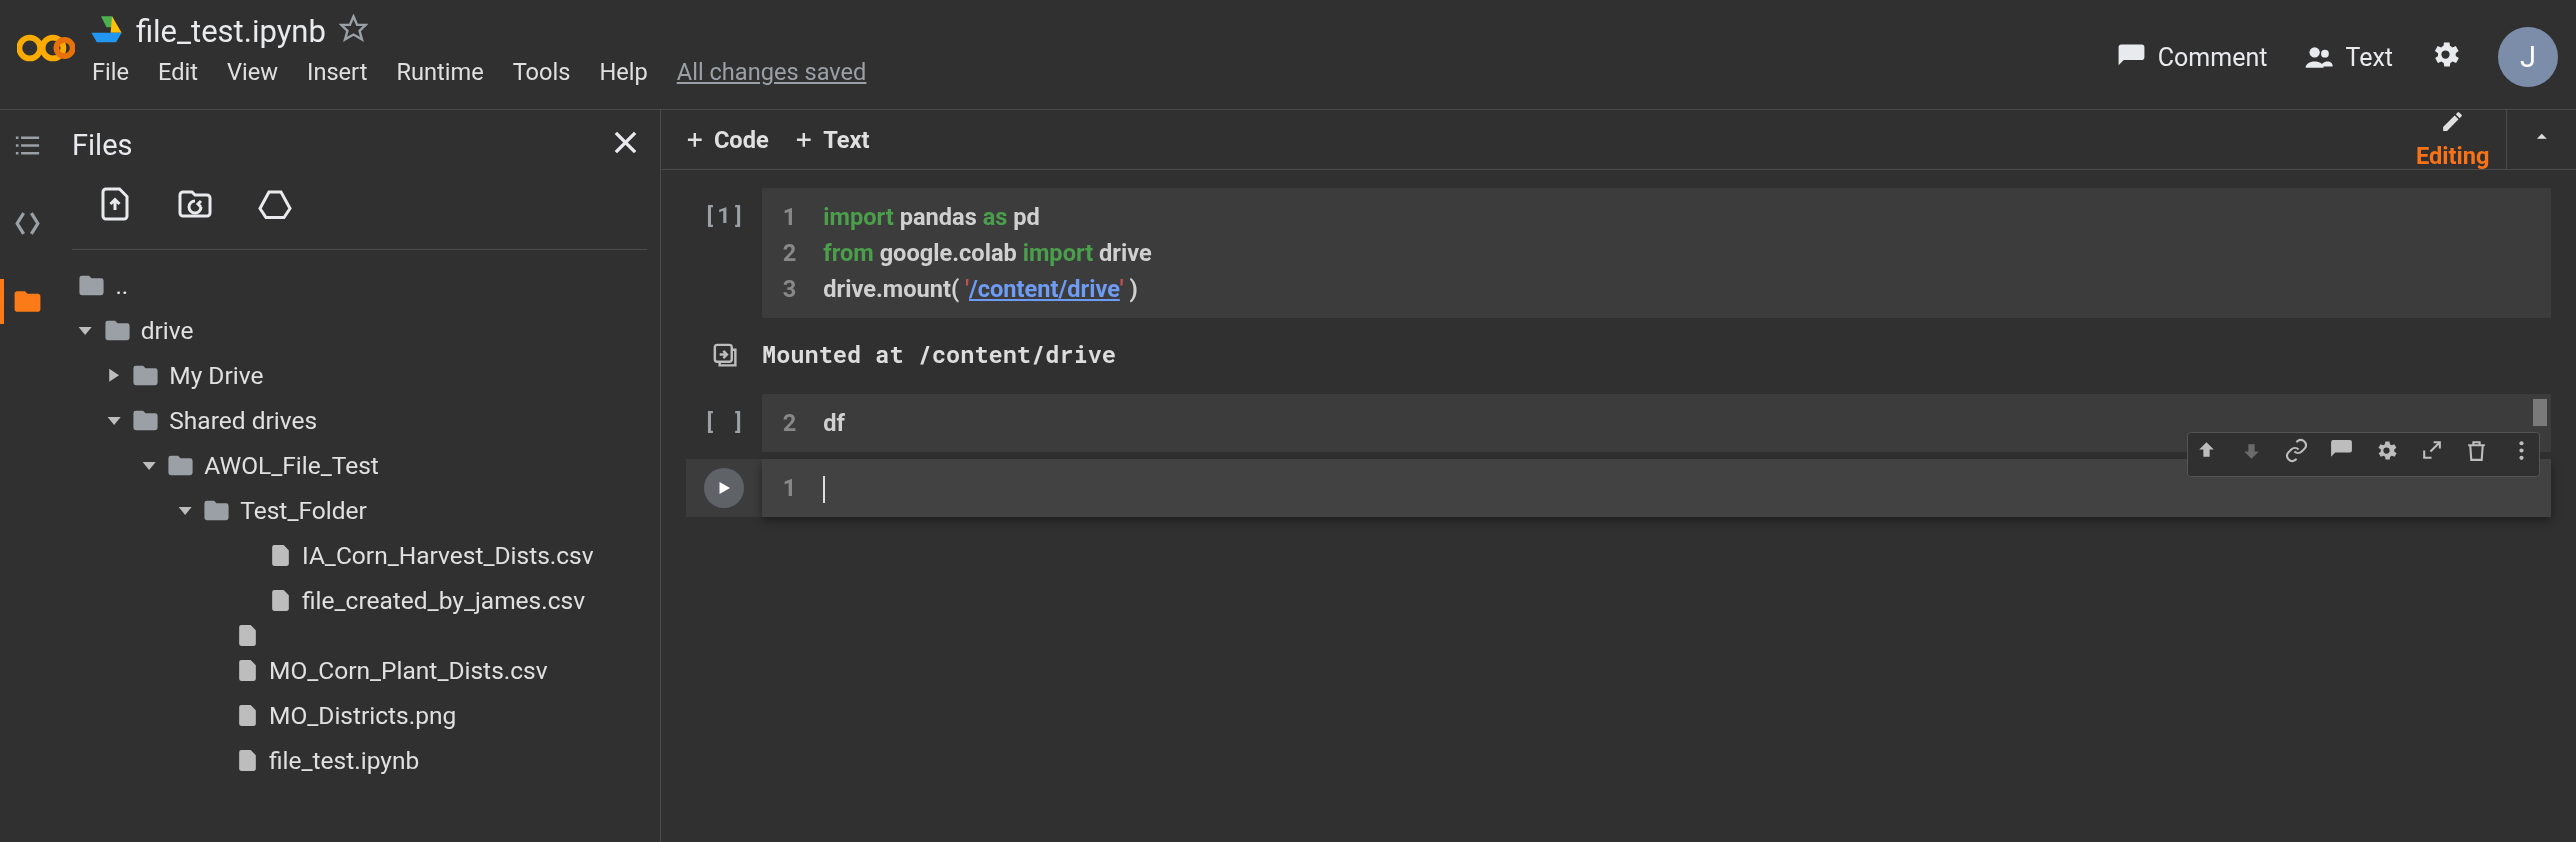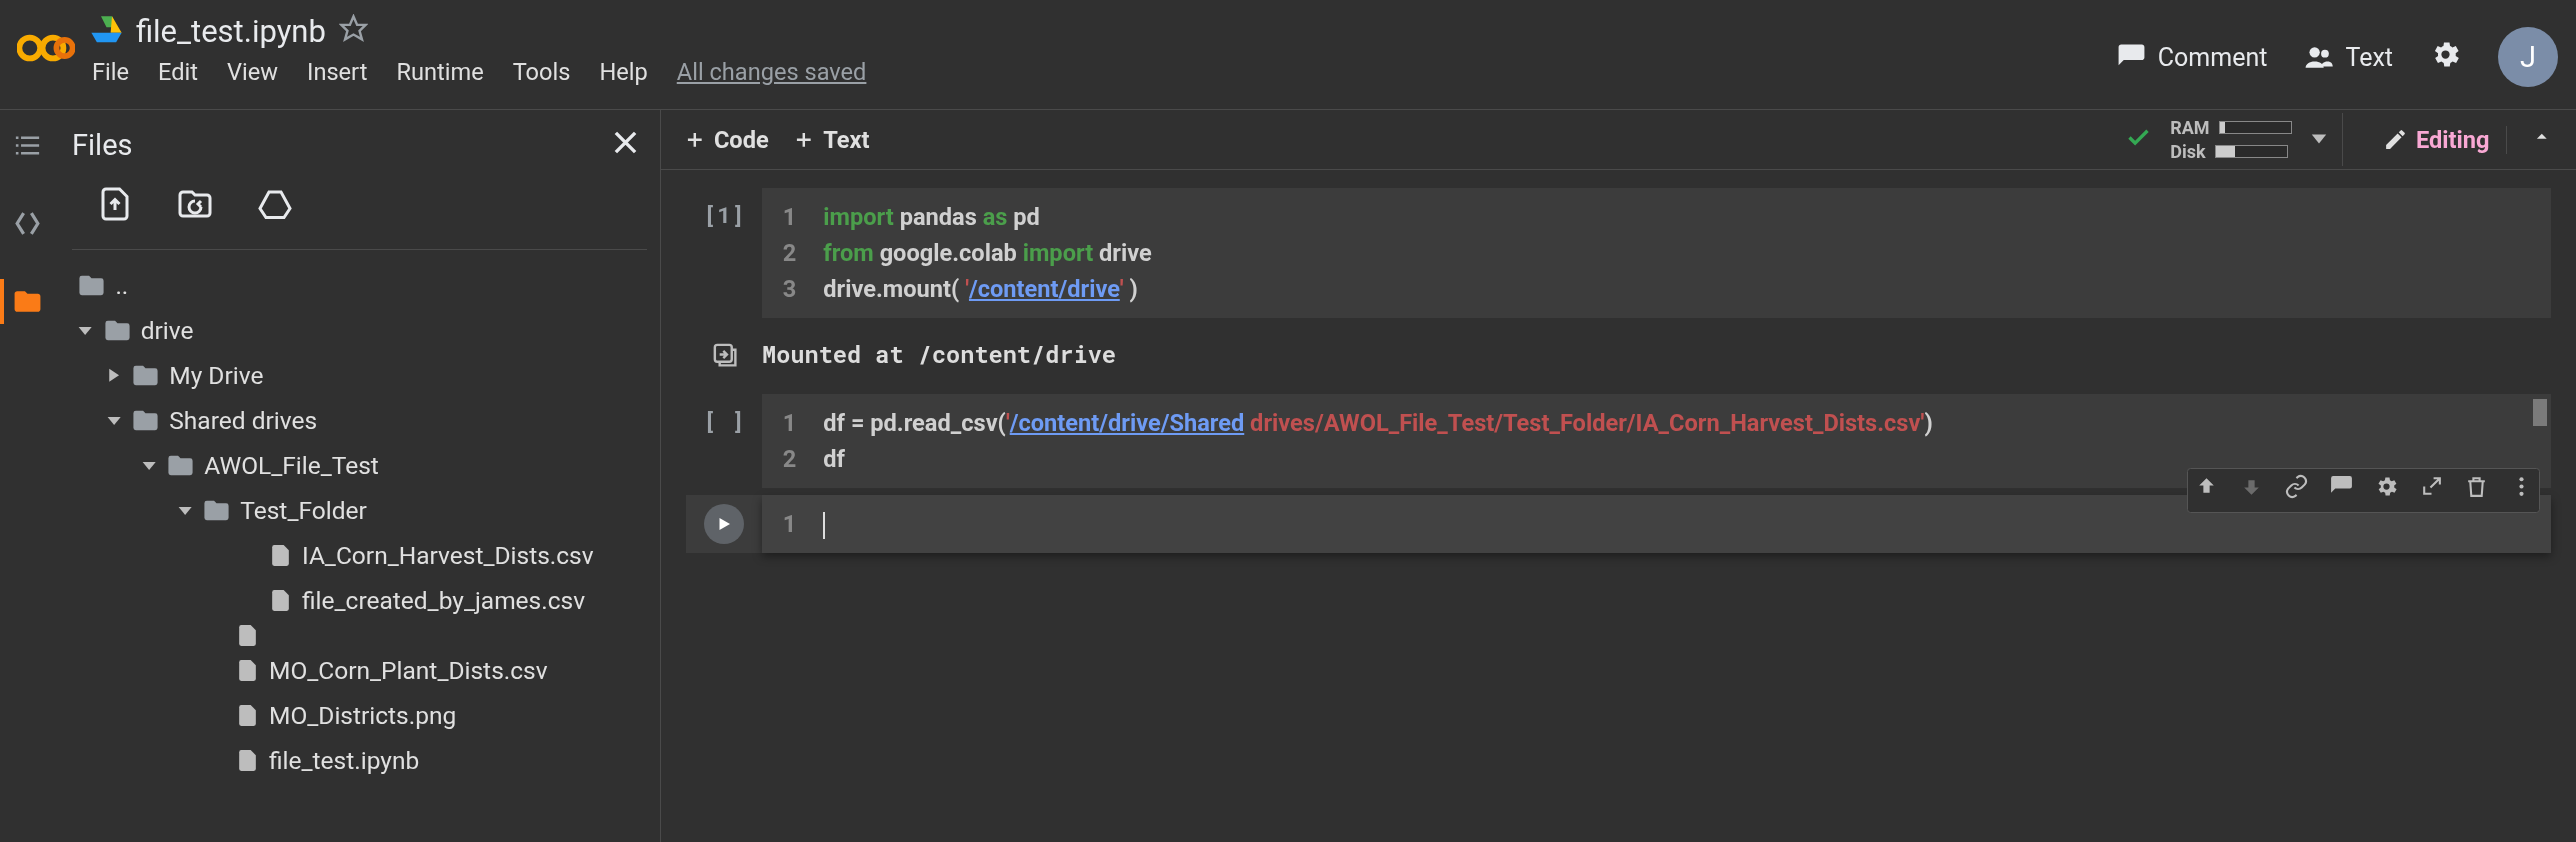--- a/index.html
+++ b/index.html
@@ -65,21 +65,21 @@
   .tbtn svg{width:23.6px;height:23.6px;stroke:#e0e0e0;}
   .tspacer{flex:1;}
   .conn{display:flex;align-items:center;gap:18px;padding:3.6px 14.5px;border-right:0.9px solid #4a4a4a;}
   .check{color:#34a853;}
   .check svg{width:27px;height:27px;stroke:#34a853;fill:none;stroke-width:3;}
   .meters{display:flex;flex-direction:column;gap:3.6px;font-size:18px;color:#bdbdbd;}
   .meter-row{display:flex;align-items:center;gap:9px;}
   .bar{width:73px;height:12.7px;border:0.9px solid #888;background:#2a2a2a;position:relative;}
   .bar>div{height:100%;background:#ccc;}
   .caret-dn svg{width:18px;height:18px;fill:#bdbdbd;}
-  .editing{display:flex;align-items:center;gap:8px;color:#f9a8d4;font-size:23.6px;padding:0 16.3px;border-right:0.9px solid #4a4a4a;}
+  .editing{display:flex;align-items:center;gap:8px;color:#f97316;font-size:23.6px;padding:0 16.3px;border-right:0.9px solid #4a4a4a;flex-direction:column;}
   .editing svg{width:25px;height:25px;fill:#e0e0e0;}
   .collapse svg{width:23.6px;height:23.6px;fill:#e0e0e0;}
   .cells{padding:18px 25px;overflow:auto;}
   .cell{display:flex;margin-bottom:7.3px;}
   .gutter{width:76px;display:flex;align-items:flex-start;justify-content:center;padding-top:11px;color:#9aa0a6;font-family:"Roboto Mono",Menlo,monospace;font-size:22.7px;}
   .codebox{flex:1;background:var(--cell);padding:11px 16.3px;font-family:"Roboto Mono",Menlo,monospace;font-size:23.6px;line-height:36px;color:#d0d0d0;}
   .codebox .kw{color:var(--green-kw);}
   .codebox .str{color:var(--red-str);}
   .codebox .ul{color:var(--blue-ul);text-decoration:underline;}
   .codebox .ln{color:#888;margin-right:27px;display:inline-block;width:18px;text-align:right;}
@@ -296,42 +296,20 @@
           </svg>
           <span>Code</span>
         </div>
       <div class="tbtn">
           <svg viewBox="0 0 24 24" fill="none" stroke-width="2.5">
             <path d="M12 5v14M5 12h14"></path>
           </svg>
           <span>Text</span>
         </div>
       <div class="tspacer"></div>
-      <div class="conn">
-        <span class="check"><svg viewBox="0 0 24 24">
-              <path d="M4 12l5 5L20 6"></path>
-            </svg></span>
-        <div class="meters">
-          <div class="meter-row">
-              <span>RAM</span>
-              <div class="bar">
-                <div style="width:8%"></div>
-              </div>
-            </div>
-          <div class="meter-row">
-              <span>Disk</span>
-              <div class="bar">
-                <div style="width:28%"></div>
-              </div>
-            </div>
-        </div>
-        <span class="caret-dn"><svg viewBox="0 0 10 10">
-              <polygon points="1,3 9,3 5,8"></polygon>
-            </svg></span>
-      </div>
       <div class="editing">
         <svg viewBox="0 0 24 24">
             <path d="M3 17.25V21h3.75L17.81 9.94l-3.75-3.75L3 17.25zM20.71 7.04a1 1 0 000-1.41l-2.34-2.34a1 1 0 00-1.41 0l-1.83 1.83 3.75 3.75 1.83-1.83z"></path>
           </svg>
         <span>Editing</span>
       </div>
       <div class="collapse"><svg viewBox="0 0 24 24">
             <path d="M7 14l5-5 5 5z"></path>
           </svg></div>
     </div>
@@ -353,21 +331,20 @@
                 <path d="M18 8h3v13H8v-3"></path>
                 <path d="M8 12h6M11 9l3 3-3 3"></path>
               </svg></span>
           </div>
         <div class="out-text">Mounted at /content/drive</div>
       </div>
 
       <div class="cell" style="position:relative;">
         <div class="gutter">[ ]</div>
         <div class="codebox" style="position:relative;">
-          <div><span class="ln">1</span><span>df = pd.read_csv(</span><span class="str">'</span><span class="str ul">/content/drive/Shared</span><span class="str"> drives/AWOL_File_Test/Test_Folder/IA_Corn_Harvest_Dists.csv'</span><span>)</span></div>
           <div><span class="ln">2</span><span>df</span></div>
           <div class="scrollmark">
               <div style="top:5.4px"></div>
             </div>
         </div>
       </div>
 
       <div class="cell active-cell" style="position:relative;">
         <div class="gutter">
           <div class="play">

